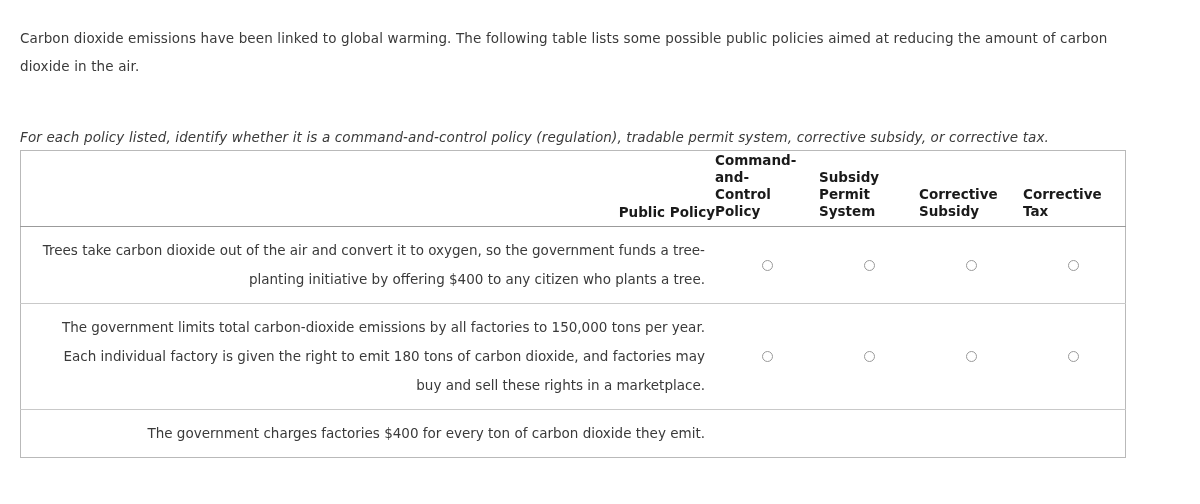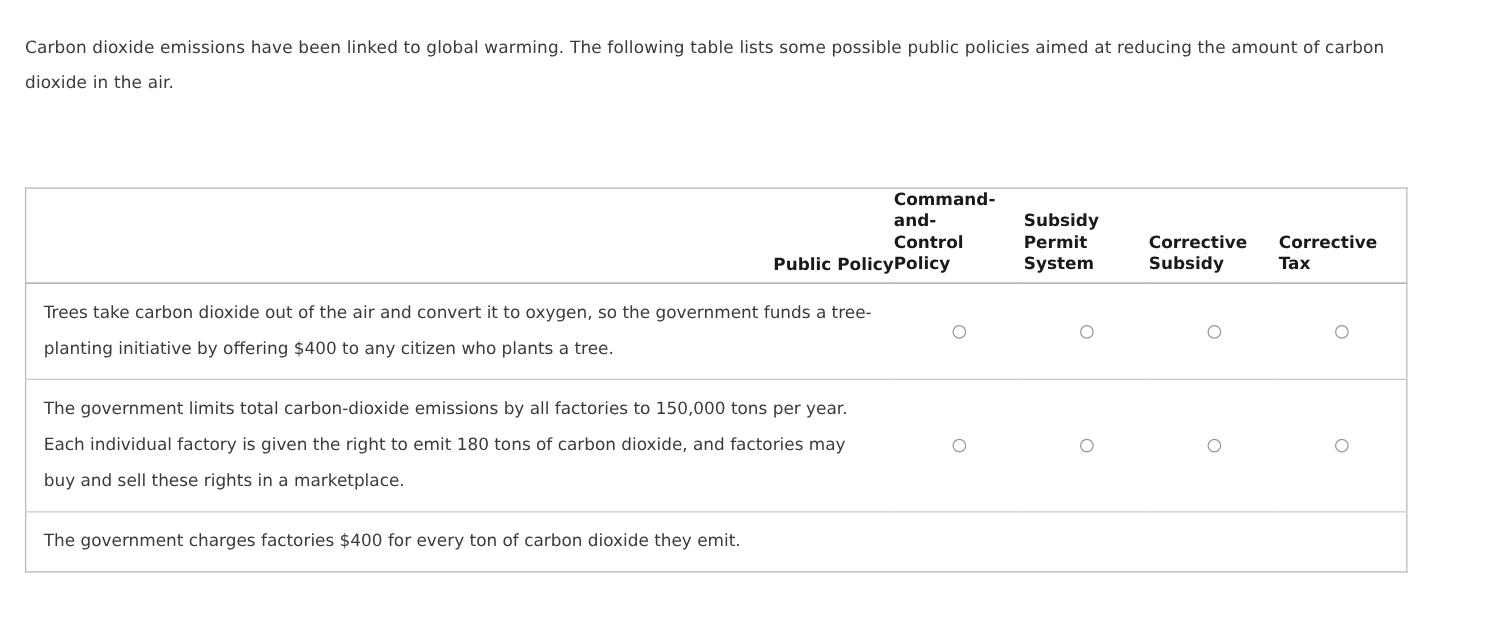--- a/index.html
+++ b/index.html
@@ -95,21 +95,21 @@
   .col-ct  { width: 102px; }
 
   tbody tr.data-row > td {
     border-top: 1px solid #c9c9c9;
   }
   tbody tr.data-row:first-child > td {
     border-top: 1px solid #9b9b9b;
   }
 
   .cell-policy {
-    text-align: left;
+    text-align: right;
     padding: 9px 10px 9px 14px !important;
     font-size: 13.5px;
     line-height: 29px;
     color: #3a3a3a;
   }
 
   .cell-opt {
     text-align: center;
   }
 
@@ -123,20 +123,21 @@
     box-sizing: border-box;
   }
 </style>
 </head>
 <body>
 
 <div class="page">
 
   <p class="intro">Carbon dioxide emissions have been linked to global warming. The following table lists some possible public policies aimed at reducing the amount of carbon dioxide in the air.</p>
 
+  <p class="instruction">For each policy listed, identify whether it is a command-and-control policy (regulation), tradable permit system, corrective subsidy, or corrective tax.</p>
 
   <table class="policy-table">
     <colgroup>
       <col class="col-policy">
       <col class="col-cc">
       <col class="col-tp">
       <col class="col-cs">
       <col class="col-ct">
     </colgroup>
 

